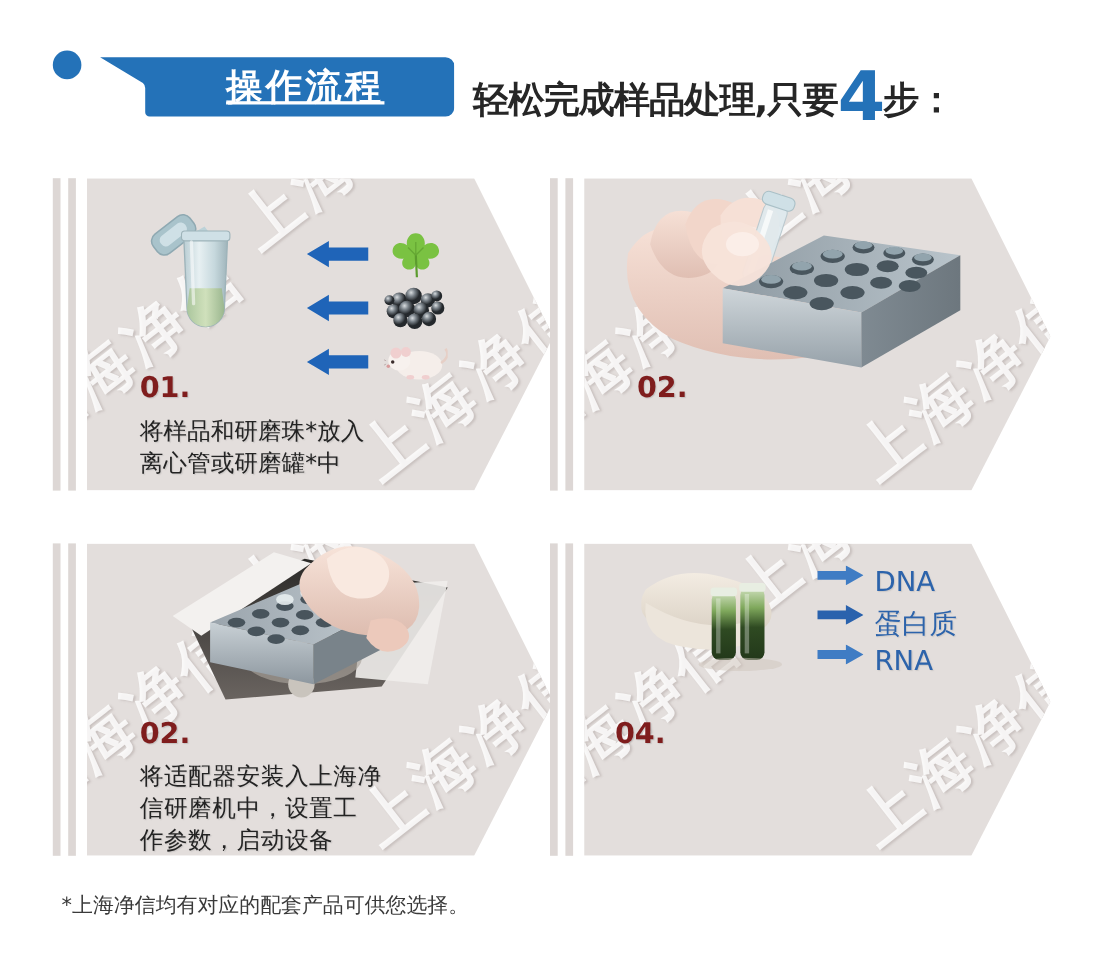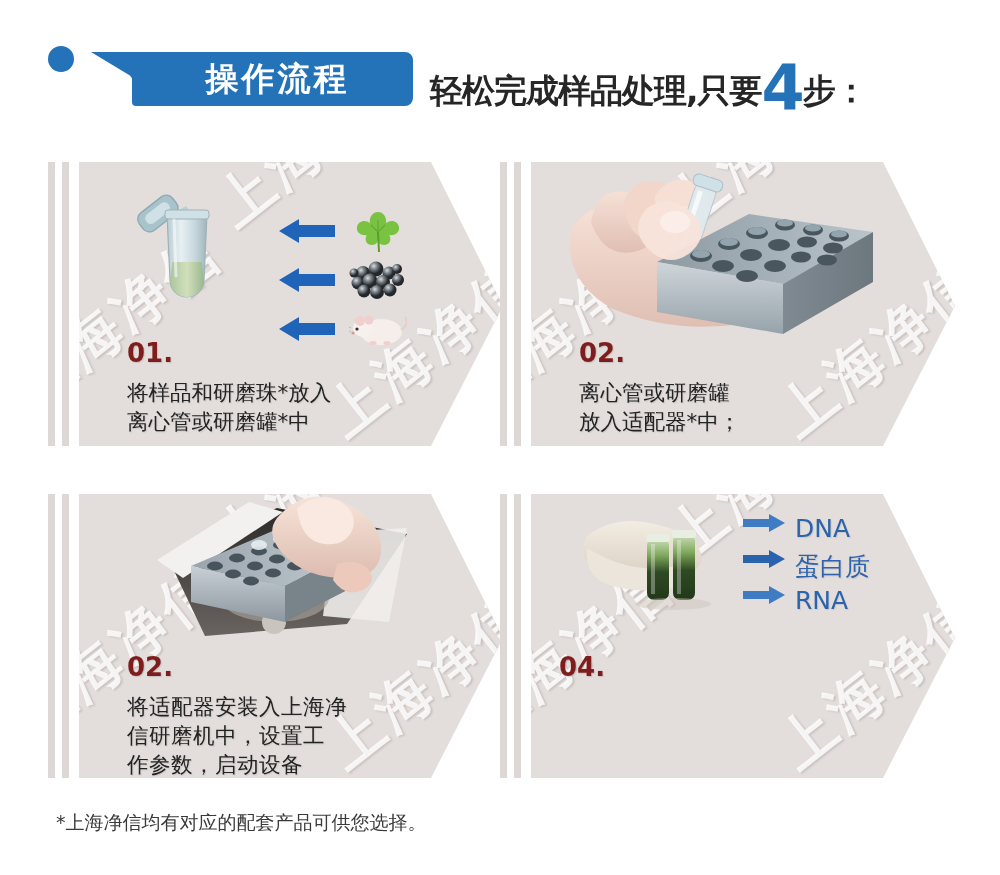--- a/index.html
+++ b/index.html
@@ -21,20 +21,21 @@
   .banner{
     position:absolute;left:88px;top:48px;width:325px;height:62px;
   }
   .banner svg{display:block;}
   .banner-label{
     position:absolute;left:0;top:0;width:325px;height:62px;
     display:flex;align-items:center;justify-content:center;
     padding-left:54px;box-sizing:border-box;
     color:#ffffff;font-size:33px;font-weight:bold;letter-spacing:3px;
     font-family:"DejaVu Sans","Liberation Sans",sans-serif;
+    text-decoration:underline;
   }
   .headline{
     position:absolute;left:430px;top:52px;
     height:62px;display:flex;align-items:flex-end;
     color:#262626;font-weight:bold;
     font-family:"DejaVu Sans","Liberation Sans",sans-serif;
     white-space:nowrap;
   }
   .hl-a{font-size:33px;letter-spacing:-1px;}
   .hl-num{font-size:62px;color:#2472b8;line-height:1;position:relative;top:5px;letter-spacing:-2px;}
@@ -346,22 +347,20 @@
               </g>
             </g>
 
             <path d="M96 38 q26 -16 46 6 q18 20 -2 38 q-22 18 -44 -4 q-18 -20 0 -40 Z" fill="#f7e3da" opacity="0.96"></path>
             <ellipse cx="124" cy="52" rx="15" ry="11" fill="#fbeee8"></ellipse>
           </svg>
         </div>
 
         <div class="caption">
           <div class="step-num">02.</div>
-          <div class="step-text">离心管或研磨罐
-放入适配器*中；</div>
         </div>
       </div>
     </div>
 
     <div class="cell c3">
       <div class="bar b1"></div>
       <div class="bar b2"></div>
       <div class="card">
         <div class="card-shape"></div>
         <div class="wm">

